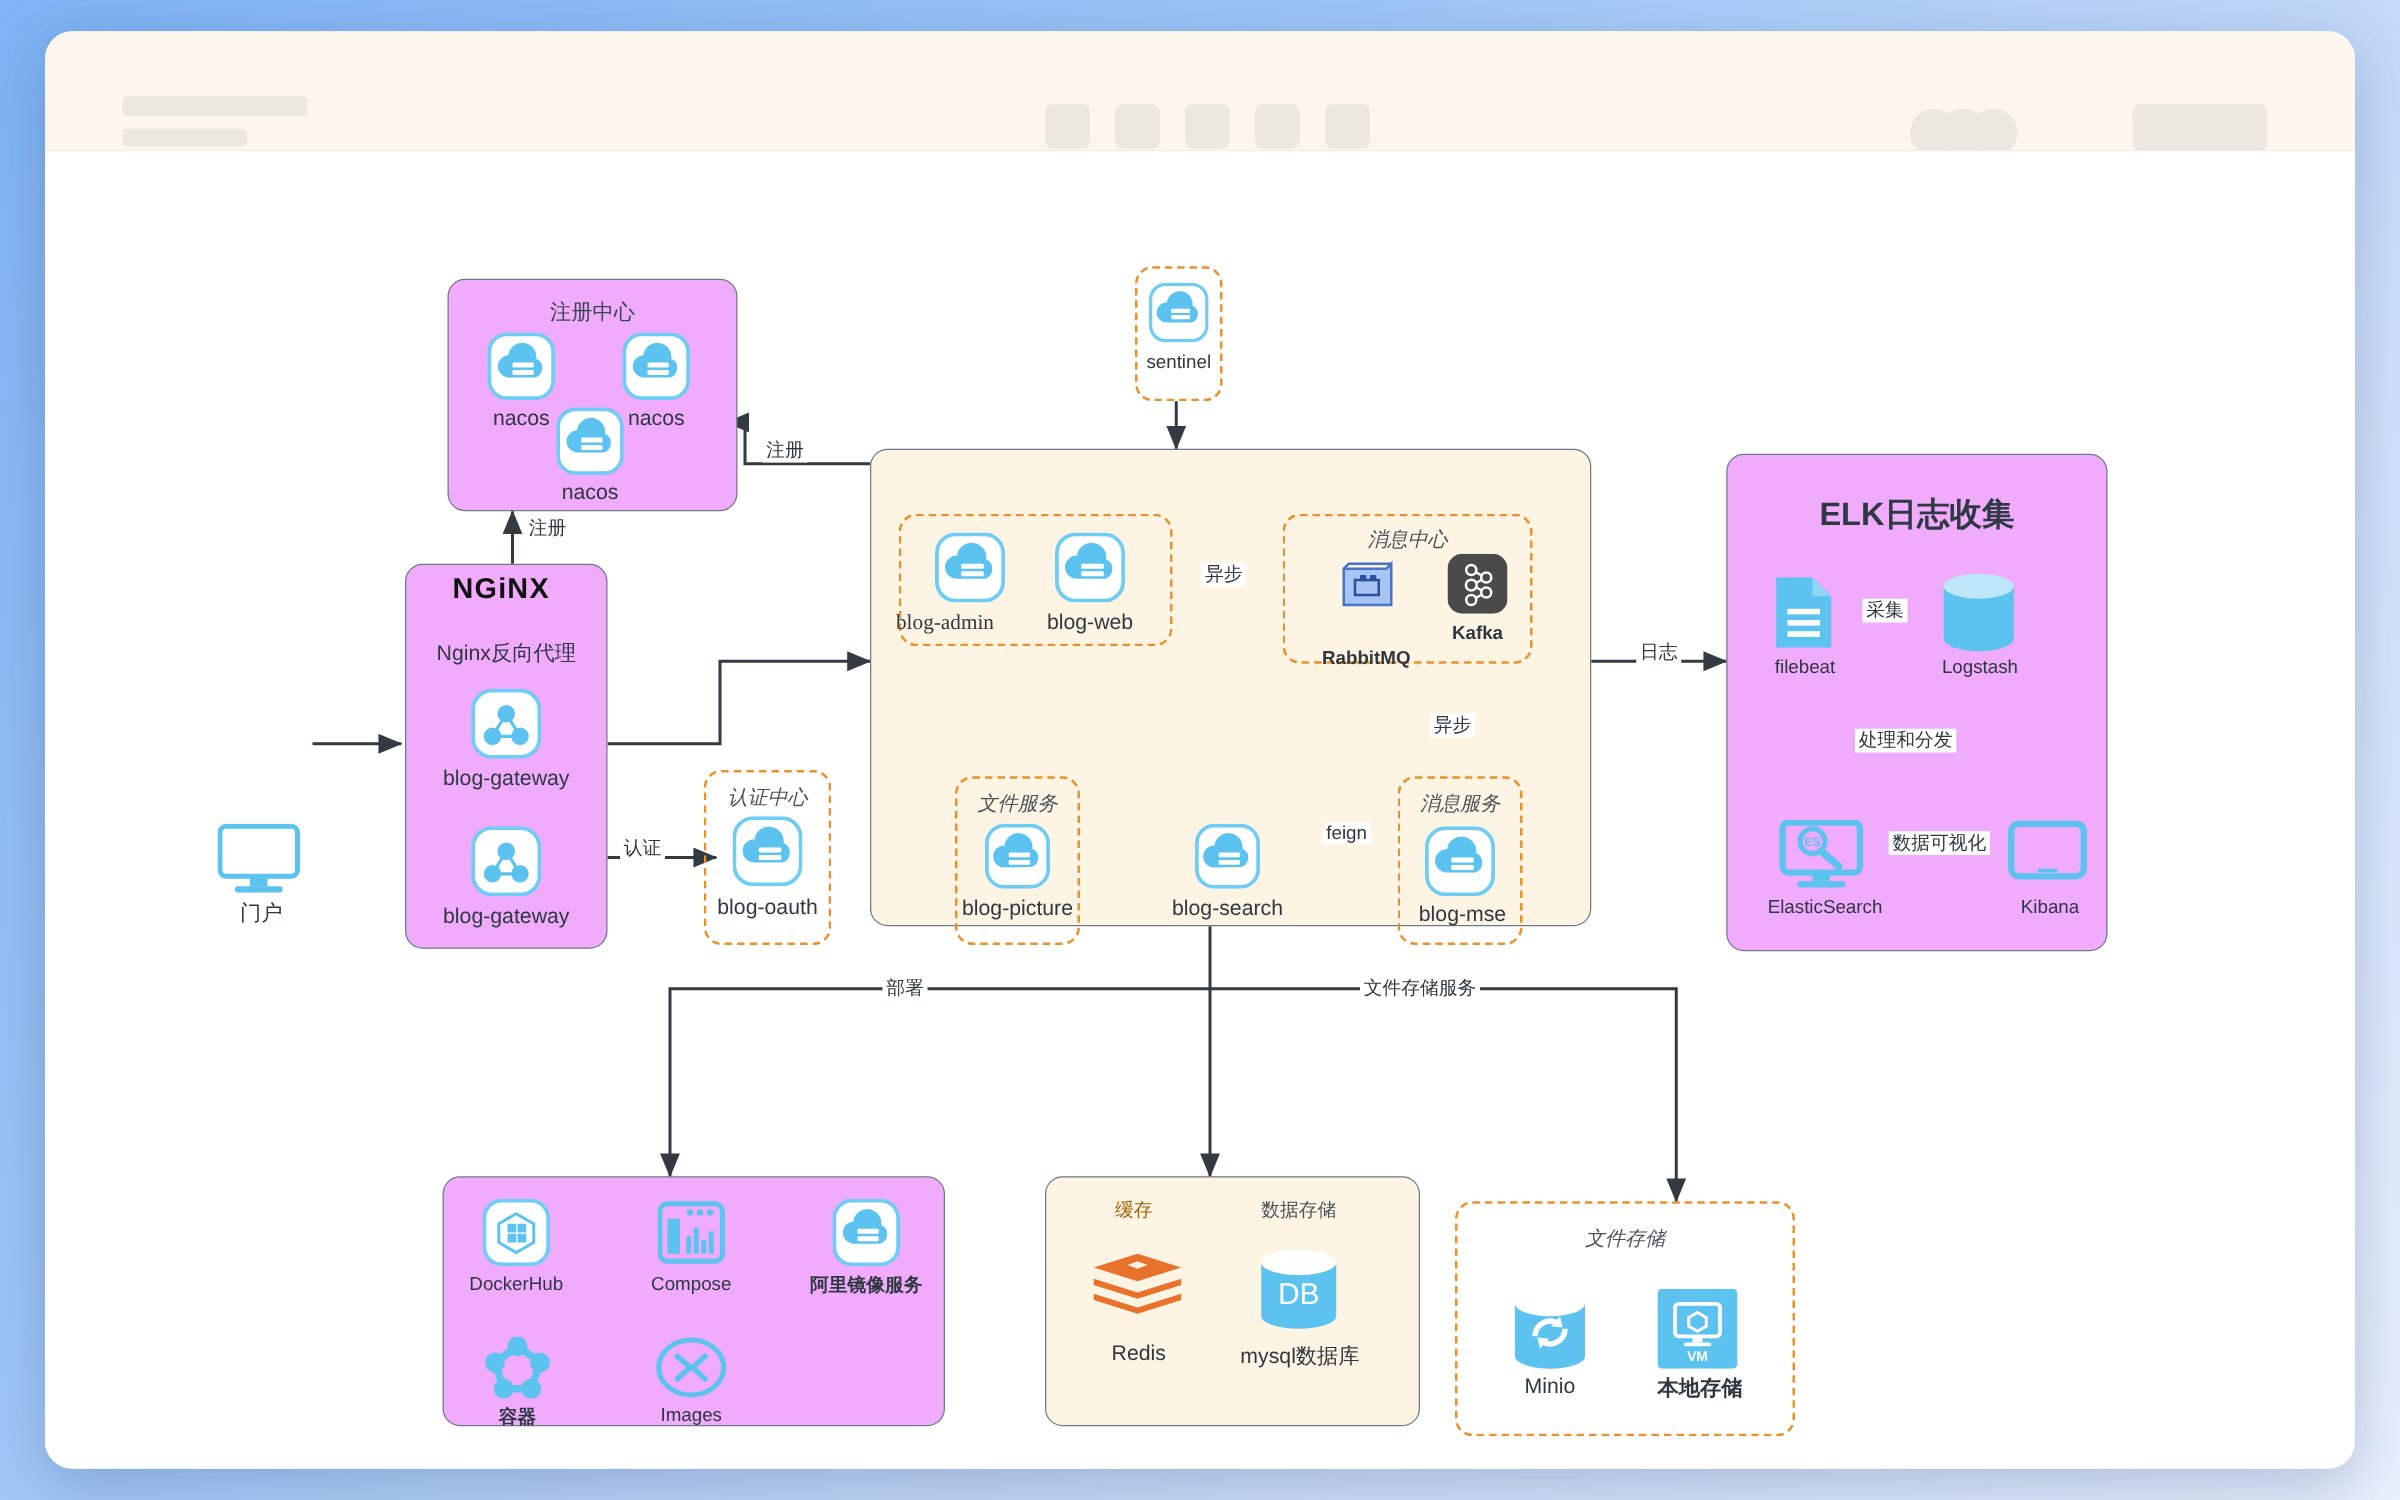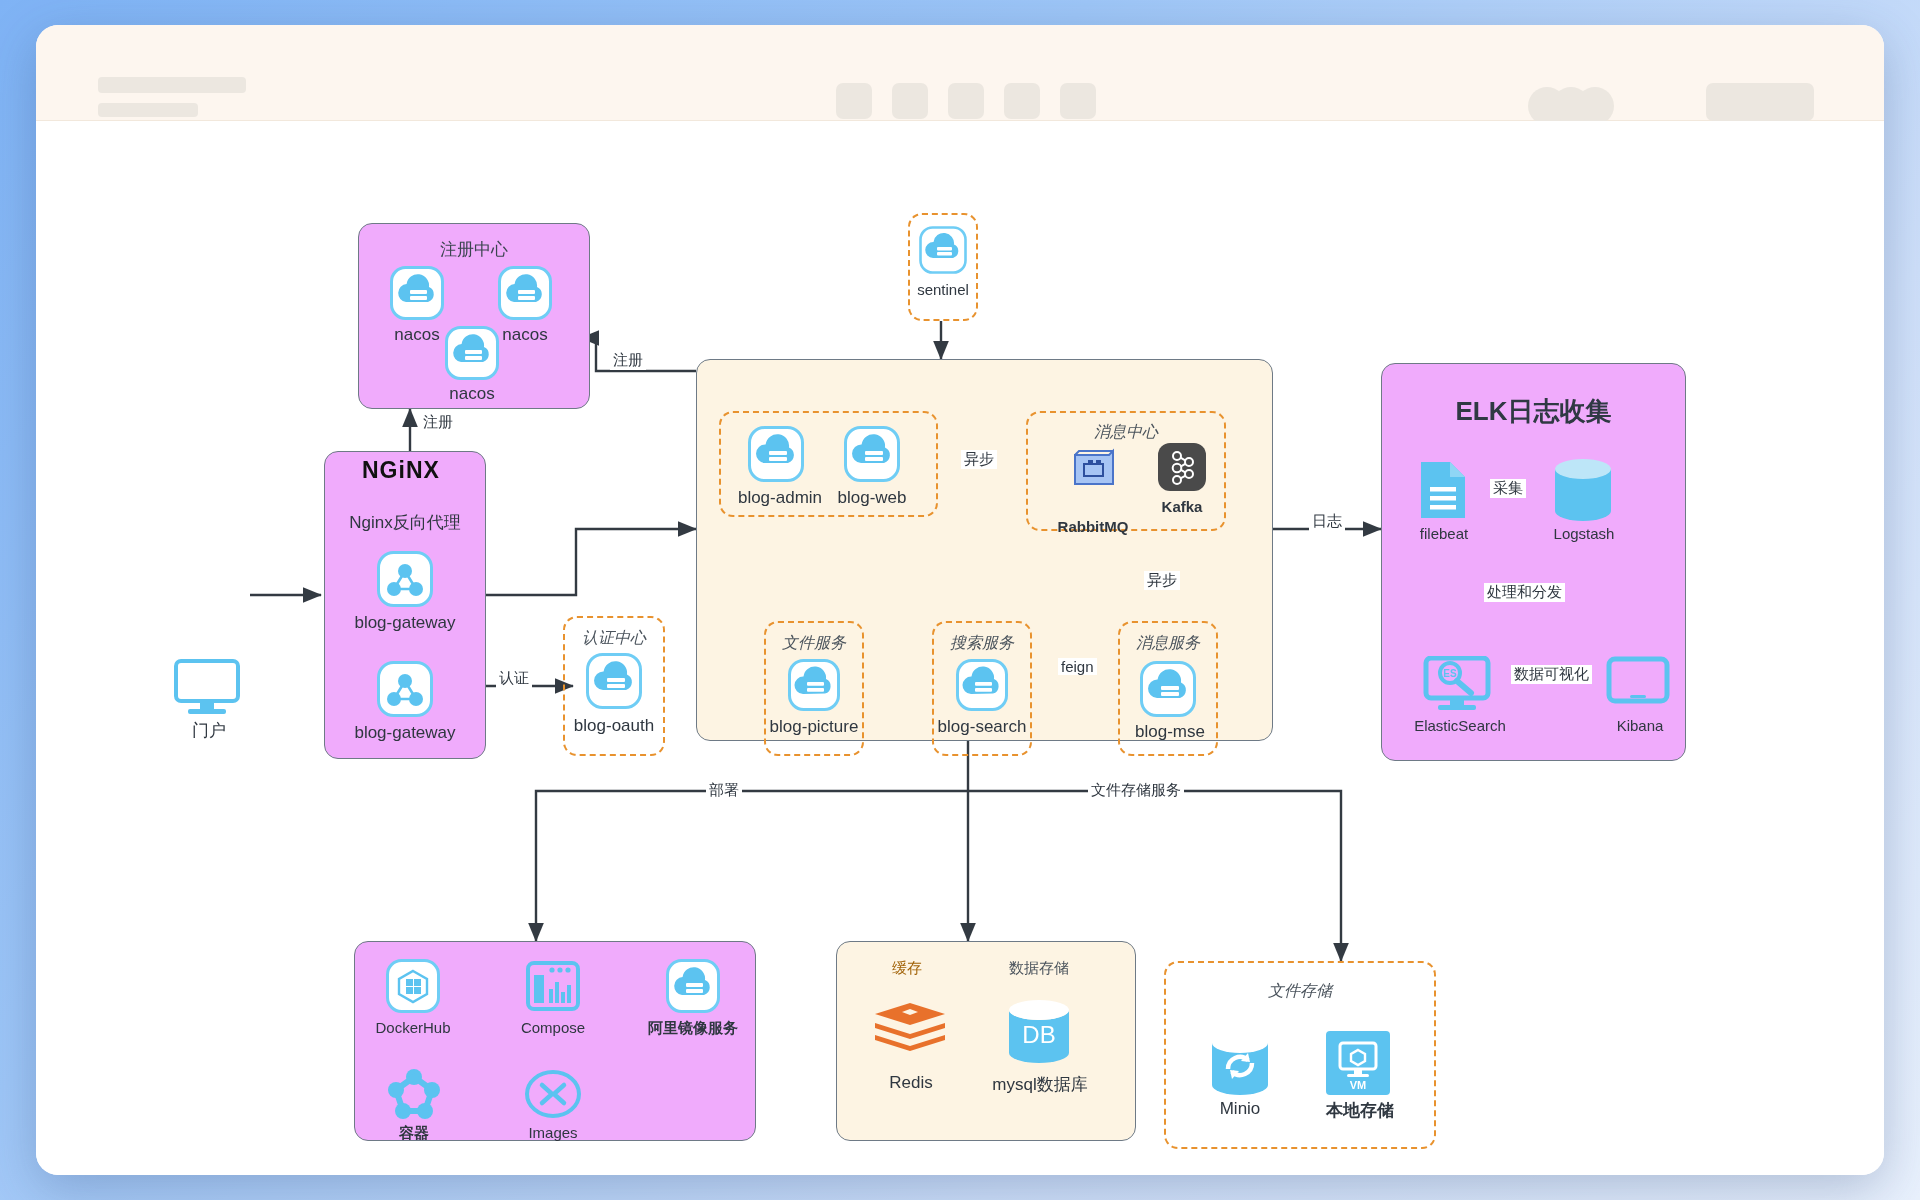--- a/index.html
+++ b/index.html
@@ -252,21 +252,21 @@
 
     <div class="dashbox" style="left:683px; top:290px; width:219px; height:106px;"></div>
     <div class="node" style="left:712px; top:305px;">
       <svg width="56" height="56" viewBox="0 0 56 56">
         <rect x="1.5" y="1.5" width="53" height="53" rx="15" fill="#fff" stroke="#6fcdf5" stroke-width="3"></rect>
         <path d="M17 37 a9 9 0 0 1 .6-18.5 A11.5 11.5 0 0 1 41 21.5 a8.3 8.3 0 0 1 -1 15.5 z" fill="#5cc3f0"></path>
         <rect x="21" y="25" width="18" height="4" rx="1" fill="#fff"></rect>
         <rect x="21" y="31" width="18" height="4" rx="1" fill="#fff"></rect>
       </svg>
     </div>
-    <div class="lbl" style="left:692px; top:367px; width:104px;">blog-admin</div>
+    <div class="lbl" style="left:668px; top:367px; width:104px;font-family:Liberation Serif, serif;">blog-admin</div>
     <div class="node" style="left:808px; top:305px;">
       <svg width="56" height="56" viewBox="0 0 56 56">
         <rect x="1.5" y="1.5" width="53" height="53" rx="15" fill="#fff" stroke="#6fcdf5" stroke-width="3"></rect>
         <path d="M17 37 a9 9 0 0 1 .6-18.5 A11.5 11.5 0 0 1 41 21.5 a8.3 8.3 0 0 1 -1 15.5 z" fill="#5cc3f0"></path>
         <rect x="21" y="25" width="18" height="4" rx="1" fill="#fff"></rect>
         <rect x="21" y="31" width="18" height="4" rx="1" fill="#fff"></rect>
       </svg>
     </div>
     <div class="lbl" style="left:788px; top:367px; width:96px;">blog-web</div>
 
@@ -306,23 +306,20 @@
     <div class="node" style="left:752px; top:538px;">
       <svg width="52" height="52" viewBox="0 0 52 52">
         <rect x="1.5" y="1.5" width="49" height="49" rx="14" fill="#fff" stroke="#6fcdf5" stroke-width="3"></rect>
         <path d="M15 35 a8.5 8.5 0 0 1 .5-17.5 A11 11 0 0 1 38 20 a7.8 7.8 0 0 1 -1 14.6 z" fill="#5cc3f0"></path>
         <rect x="19" y="23" width="17" height="3.8" rx="1" fill="#fff"></rect>
         <rect x="19" y="29" width="17" height="3.8" rx="1" fill="#fff"></rect>
       </svg>
     </div>
     <div class="lbl" style="left:712px; top:596px; width:132px;">blog-picture</div>
 
-    <div class="dashbox" style="left:896px; top:500px; width:100px; height:135px;">
-      <div class="dashbox-title" style="top:10px;">搜索服务</div>
-    </div>
     <div class="node" style="left:920px; top:538px;">
       <svg width="52" height="52" viewBox="0 0 52 52">
         <rect x="1.5" y="1.5" width="49" height="49" rx="14" fill="#fff" stroke="#6fcdf5" stroke-width="3"></rect>
         <path d="M15 35 a8.5 8.5 0 0 1 .5-17.5 A11 11 0 0 1 38 20 a7.8 7.8 0 0 1 -1 14.6 z" fill="#5cc3f0"></path>
         <rect x="19" y="23" width="17" height="3.8" rx="1" fill="#fff"></rect>
         <rect x="19" y="29" width="17" height="3.8" rx="1" fill="#fff"></rect>
       </svg>
     </div>
     <div class="lbl" style="left:882px; top:596px; width:128px;">blog-search</div>
 

